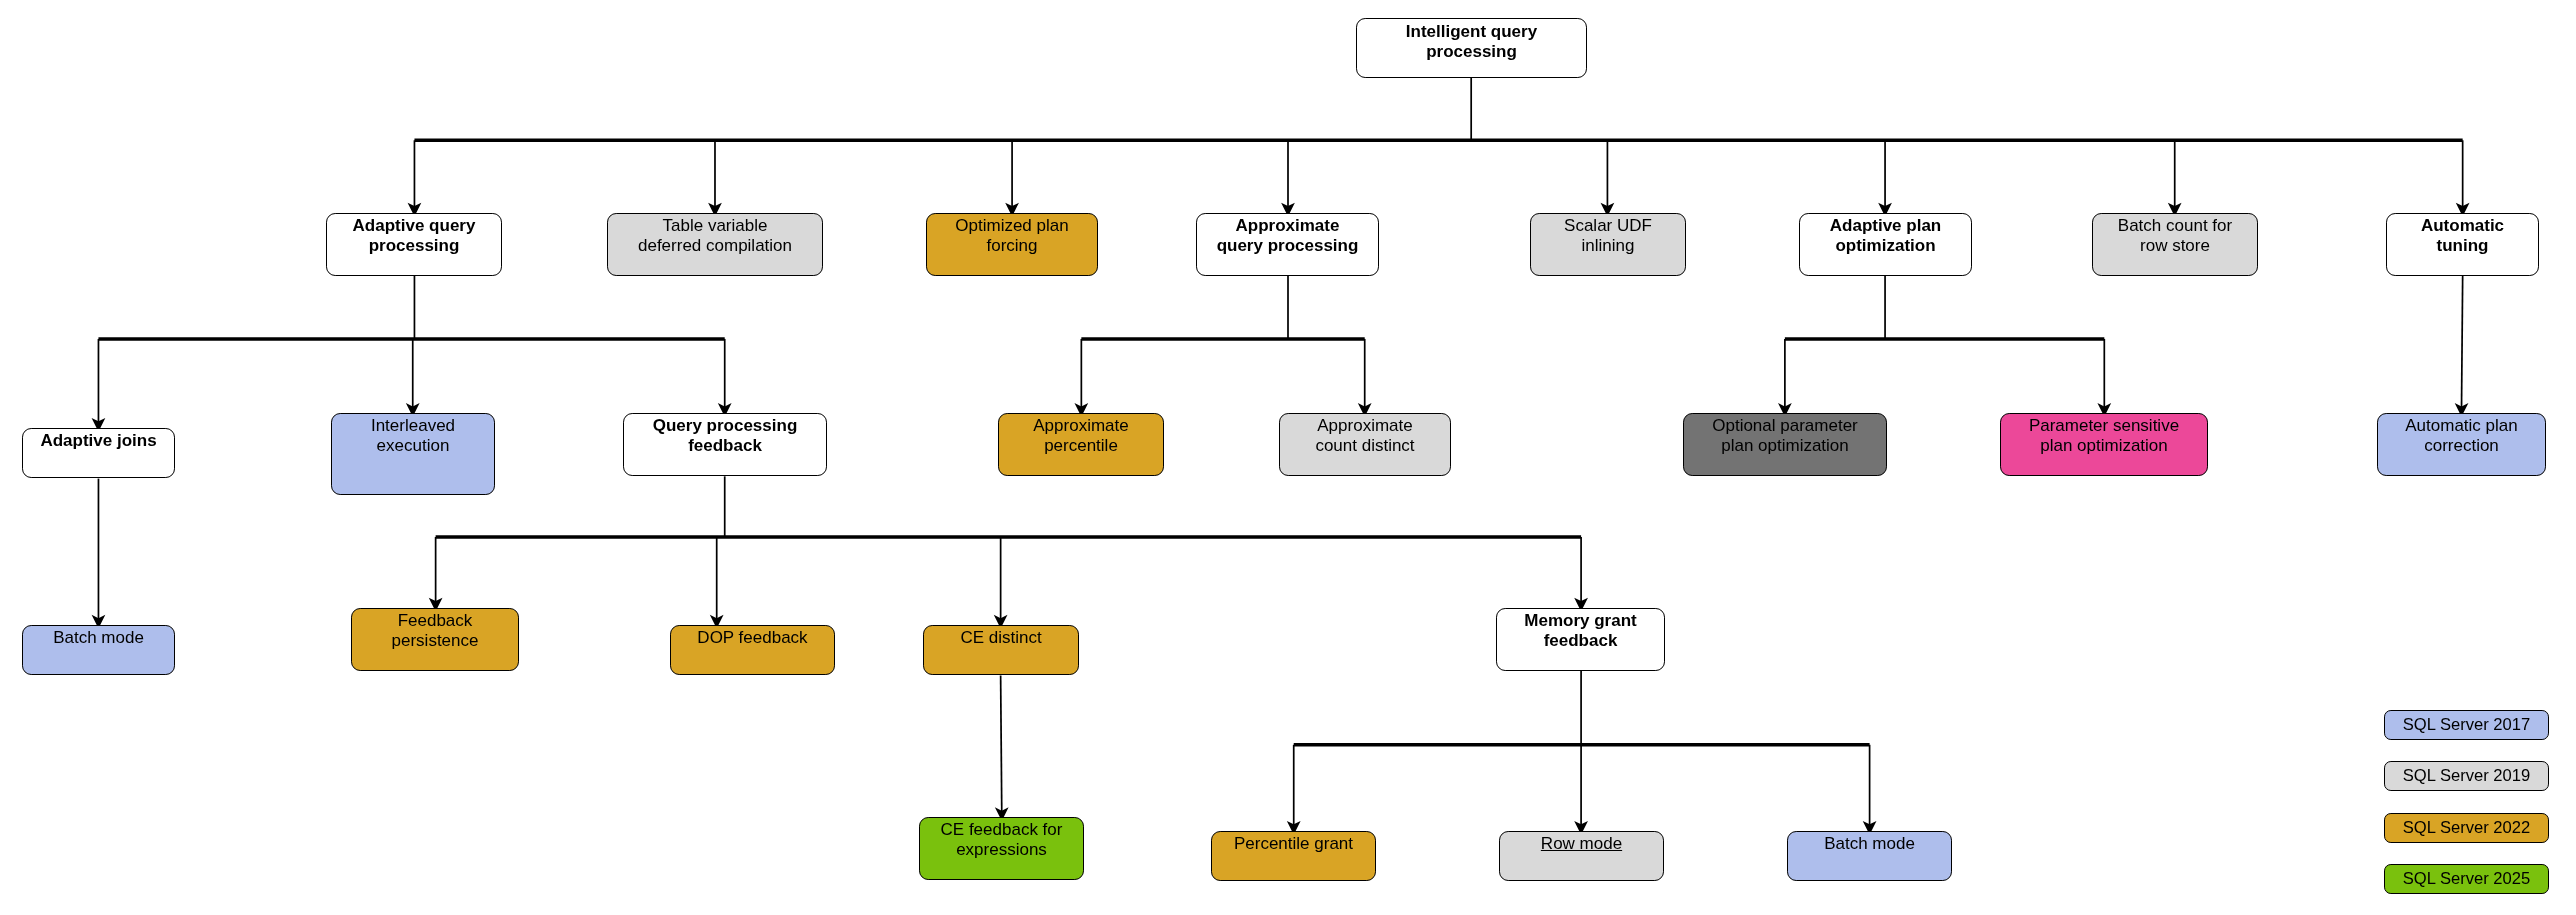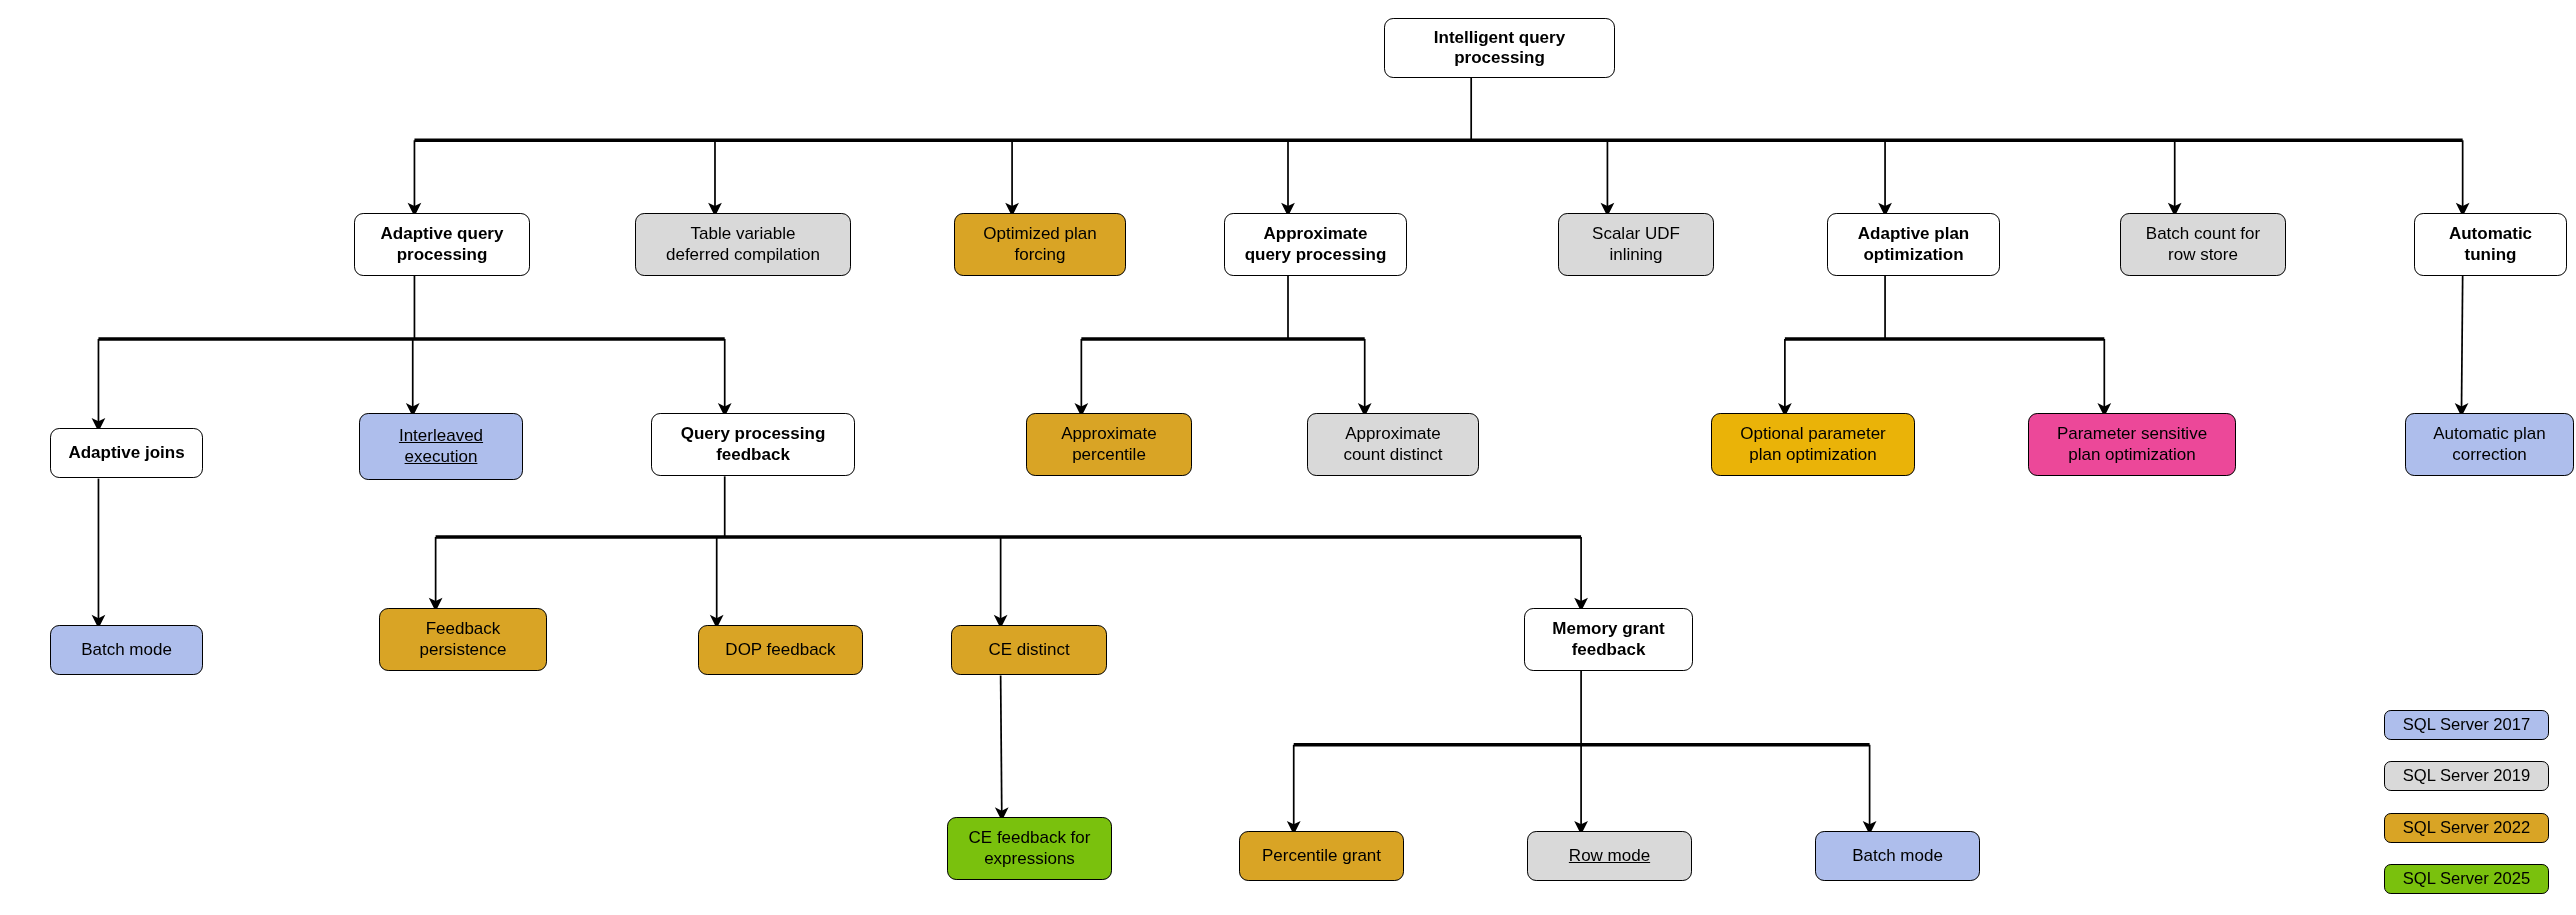--- a/index.html
+++ b/index.html
@@ -26,30 +26,29 @@
     width: 2576px;
     height: 916px;
     pointer-events: none;
   }
   .node {
     position: absolute;
     box-sizing: border-box;
     border: 1.7px solid #000000;
     border-radius: 9.2px;
     display: flex;
-    align-items: center;
+    align-items: flex-start;
     justify-content: center;
     text-align: center;
     line-height: 1.18;
     color: #000000;
     font-size: 17px;
     padding: 2.3px 4.6px;
     white-space: pre-line;
     z-index: 2;
-    margin-left: 28px;
   }
   .node.bold { font-weight: bold; }
   .legend-item {
     position: absolute;
     box-sizing: border-box;
     border: 1.7px solid #000000;
     border-radius: 6.9px;
     display: flex;
     align-items: center;
     justify-content: center;
@@ -122,29 +121,29 @@
 query processing</span></div>
       <div class="node" style="left: 1530px; top: 213px; width: 156px; height: 63px; background: rgb(217, 217, 217);"><span>Scalar UDF
 inlining</span></div>
       <div class="node bold" style="left: 1799px; top: 213px; width: 173px; height: 63px; background: rgb(255, 255, 255);"><span>Adaptive plan
 optimization</span></div>
       <div class="node" style="left: 2092px; top: 213px; width: 166px; height: 63px; background: rgb(217, 217, 217);"><span>Batch count for
 row store</span></div>
       <div class="node bold" style="left: 2386px; top: 213px; width: 153px; height: 63px; background: rgb(255, 255, 255);"><span>Automatic
 tuning</span></div>
       <div class="node bold" style="left: 22px; top: 428px; width: 153px; height: 50px; background: rgb(255, 255, 255);"><span>Adaptive joins</span></div>
-      <div class="node" style="left: 331px; top: 413px; width: 164px; height: 67px; background: rgb(174, 190, 236); text-decoration: underline;"><span>Interleaved
+      <div class="node" style="left: 331px; top: 413px; width: 164px; height: 82px; background: rgb(174, 190, 236);"><span>Interleaved
 execution</span></div>
       <div class="node bold" style="left: 623px; top: 413px; width: 204px; height: 63px; background: rgb(255, 255, 255);"><span>Query processing
 feedback</span></div>
       <div class="node" style="left: 998px; top: 413px; width: 166px; height: 63px; background: rgb(217, 164, 37);"><span>Approximate
 percentile</span></div>
       <div class="node" style="left: 1279px; top: 413px; width: 172px; height: 63px; background: rgb(217, 217, 217);"><span>Approximate
 count distinct</span></div>
-      <div class="node" style="left: 1683px; top: 413px; width: 204px; height: 63px; background: #eab308;"><span>Optional parameter
+      <div class="node" style="left: 1683px; top: 413px; width: 204px; height: 63px; background: #737373;"><span>Optional parameter
 plan optimization</span></div>
       <div class="node" style="left: 2000px; top: 413px; width: 208px; height: 63px; background: #ec4899;"><span>Parameter sensitive
 plan optimization</span></div>
       <div class="node" style="left: 2377px; top: 413px; width: 169px; height: 63px; background: rgb(174, 190, 236);"><span>Automatic plan
 correction</span></div>
       <div class="node" style="left: 22px; top: 625px; width: 153px; height: 50px; background: rgb(174, 190, 236);"><span>Batch mode</span></div>
       <div class="node" style="left: 351px; top: 608px; width: 168px; height: 63px; background: rgb(217, 164, 37);"><span>Feedback
 persistence</span></div>
       <div class="node" style="left: 670px; top: 625px; width: 165px; height: 50px; background: rgb(217, 164, 37);"><span>DOP feedback</span></div>
       <div class="node" style="left: 923px; top: 625px; width: 156px; height: 50px; background: rgb(217, 164, 37);"><span>CE distinct</span></div>

